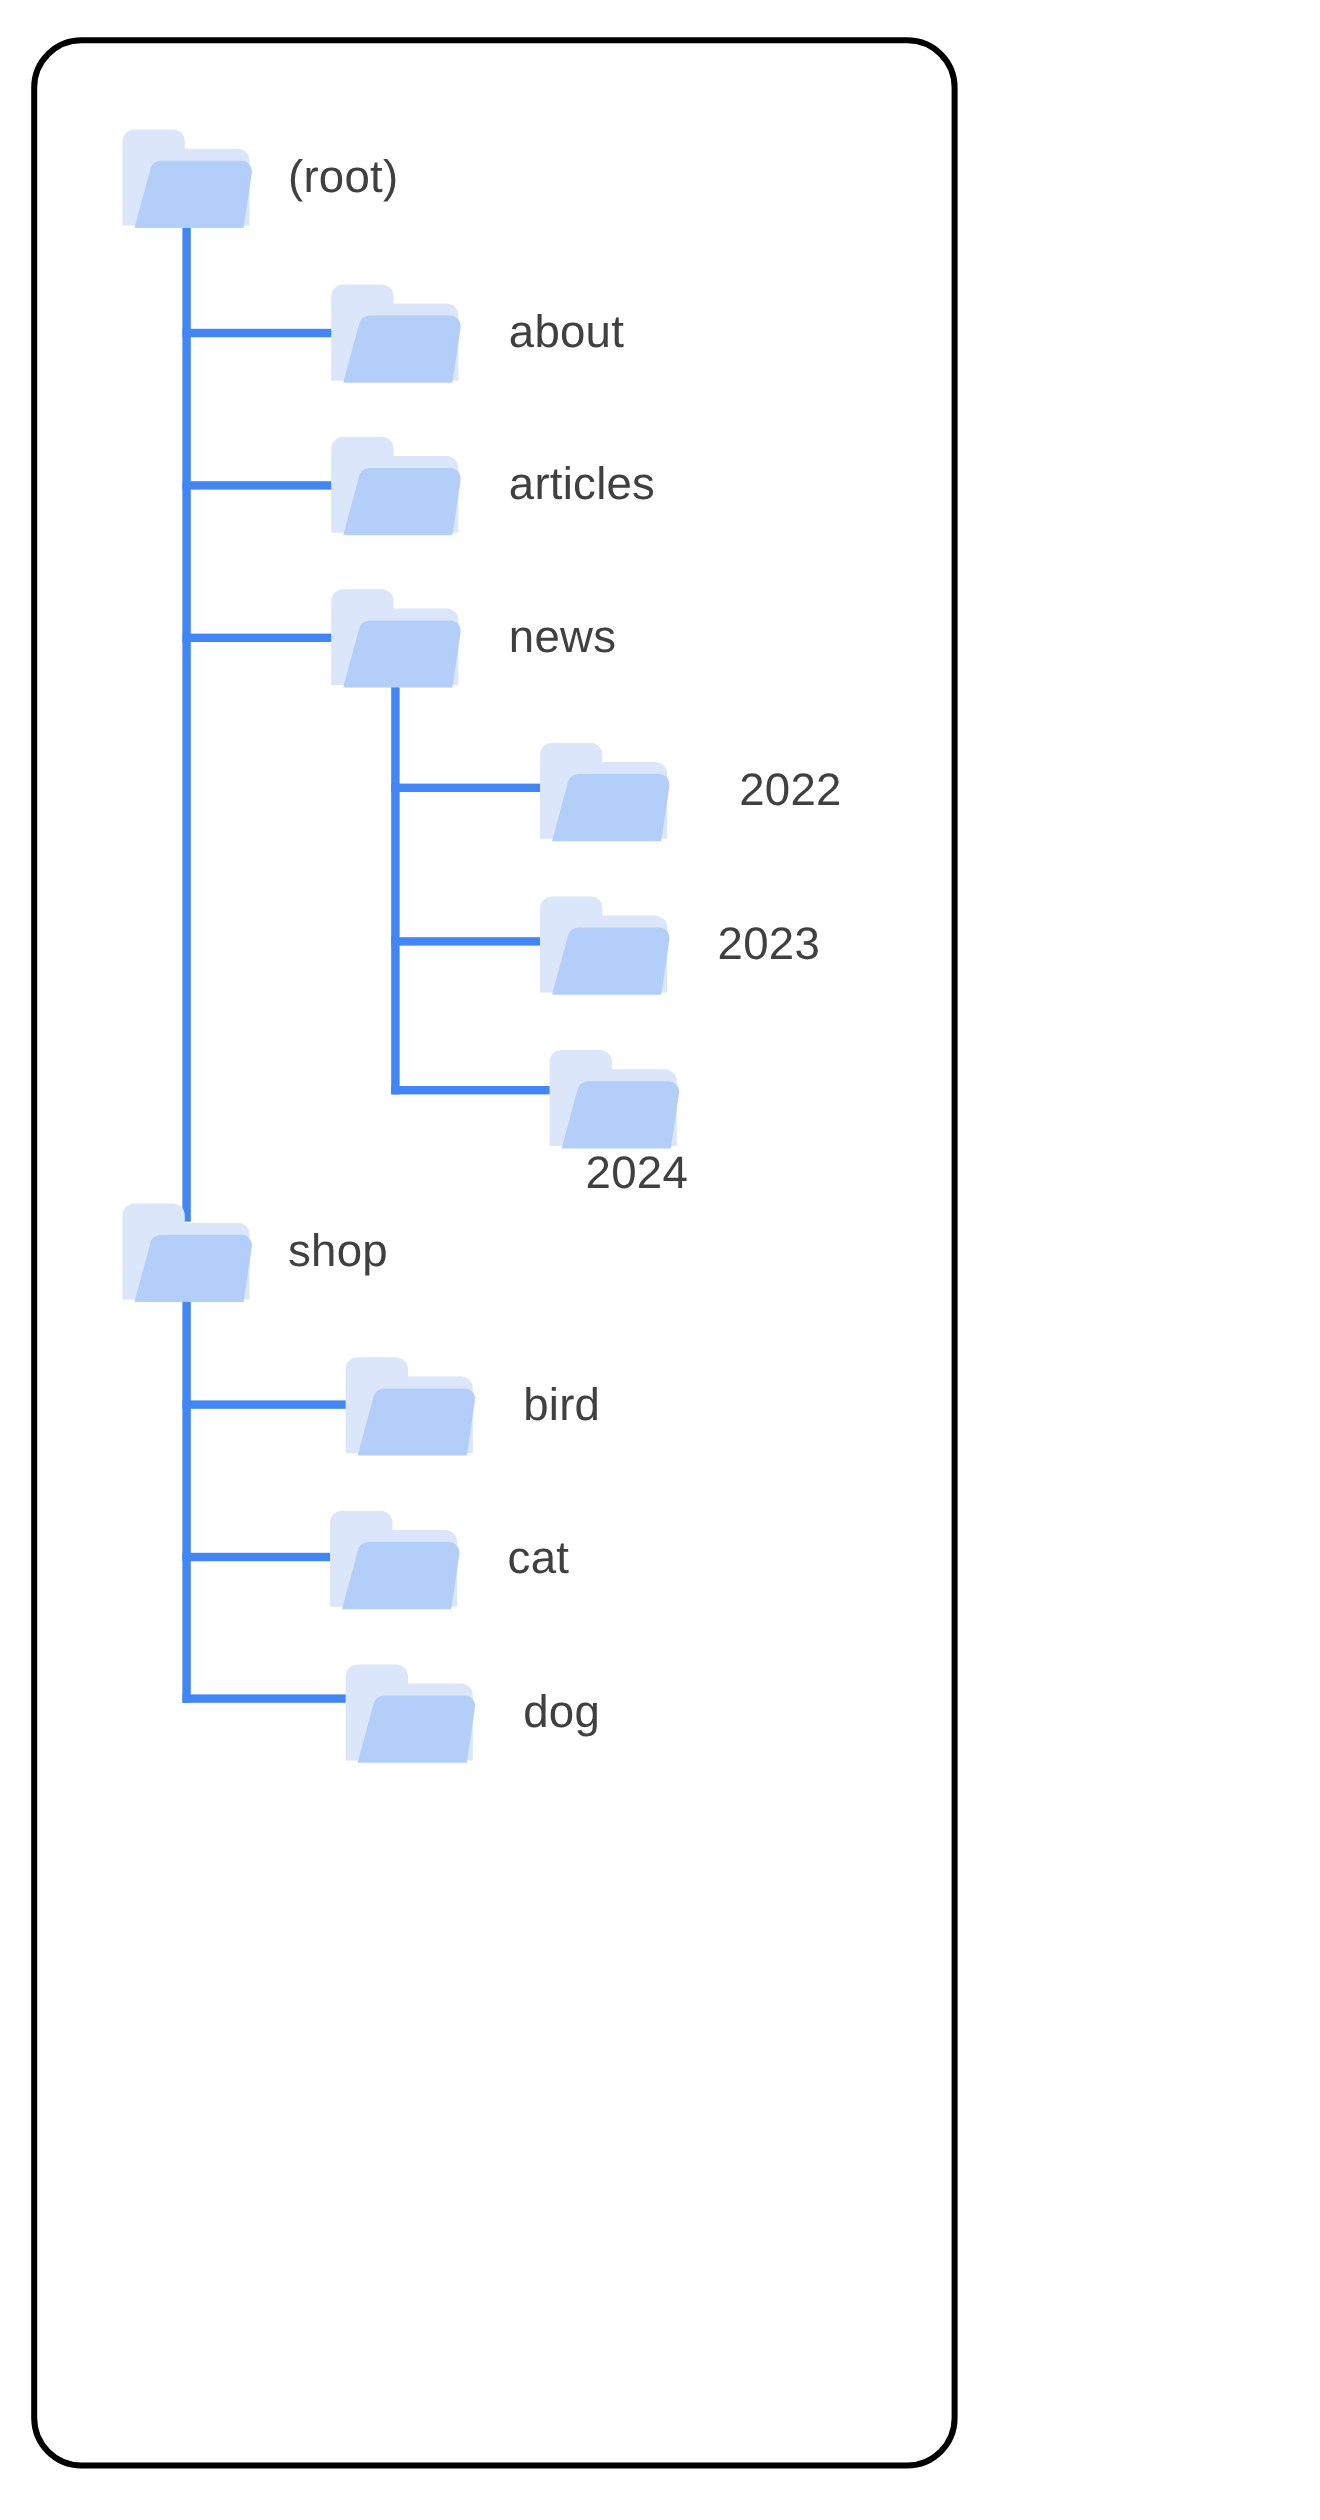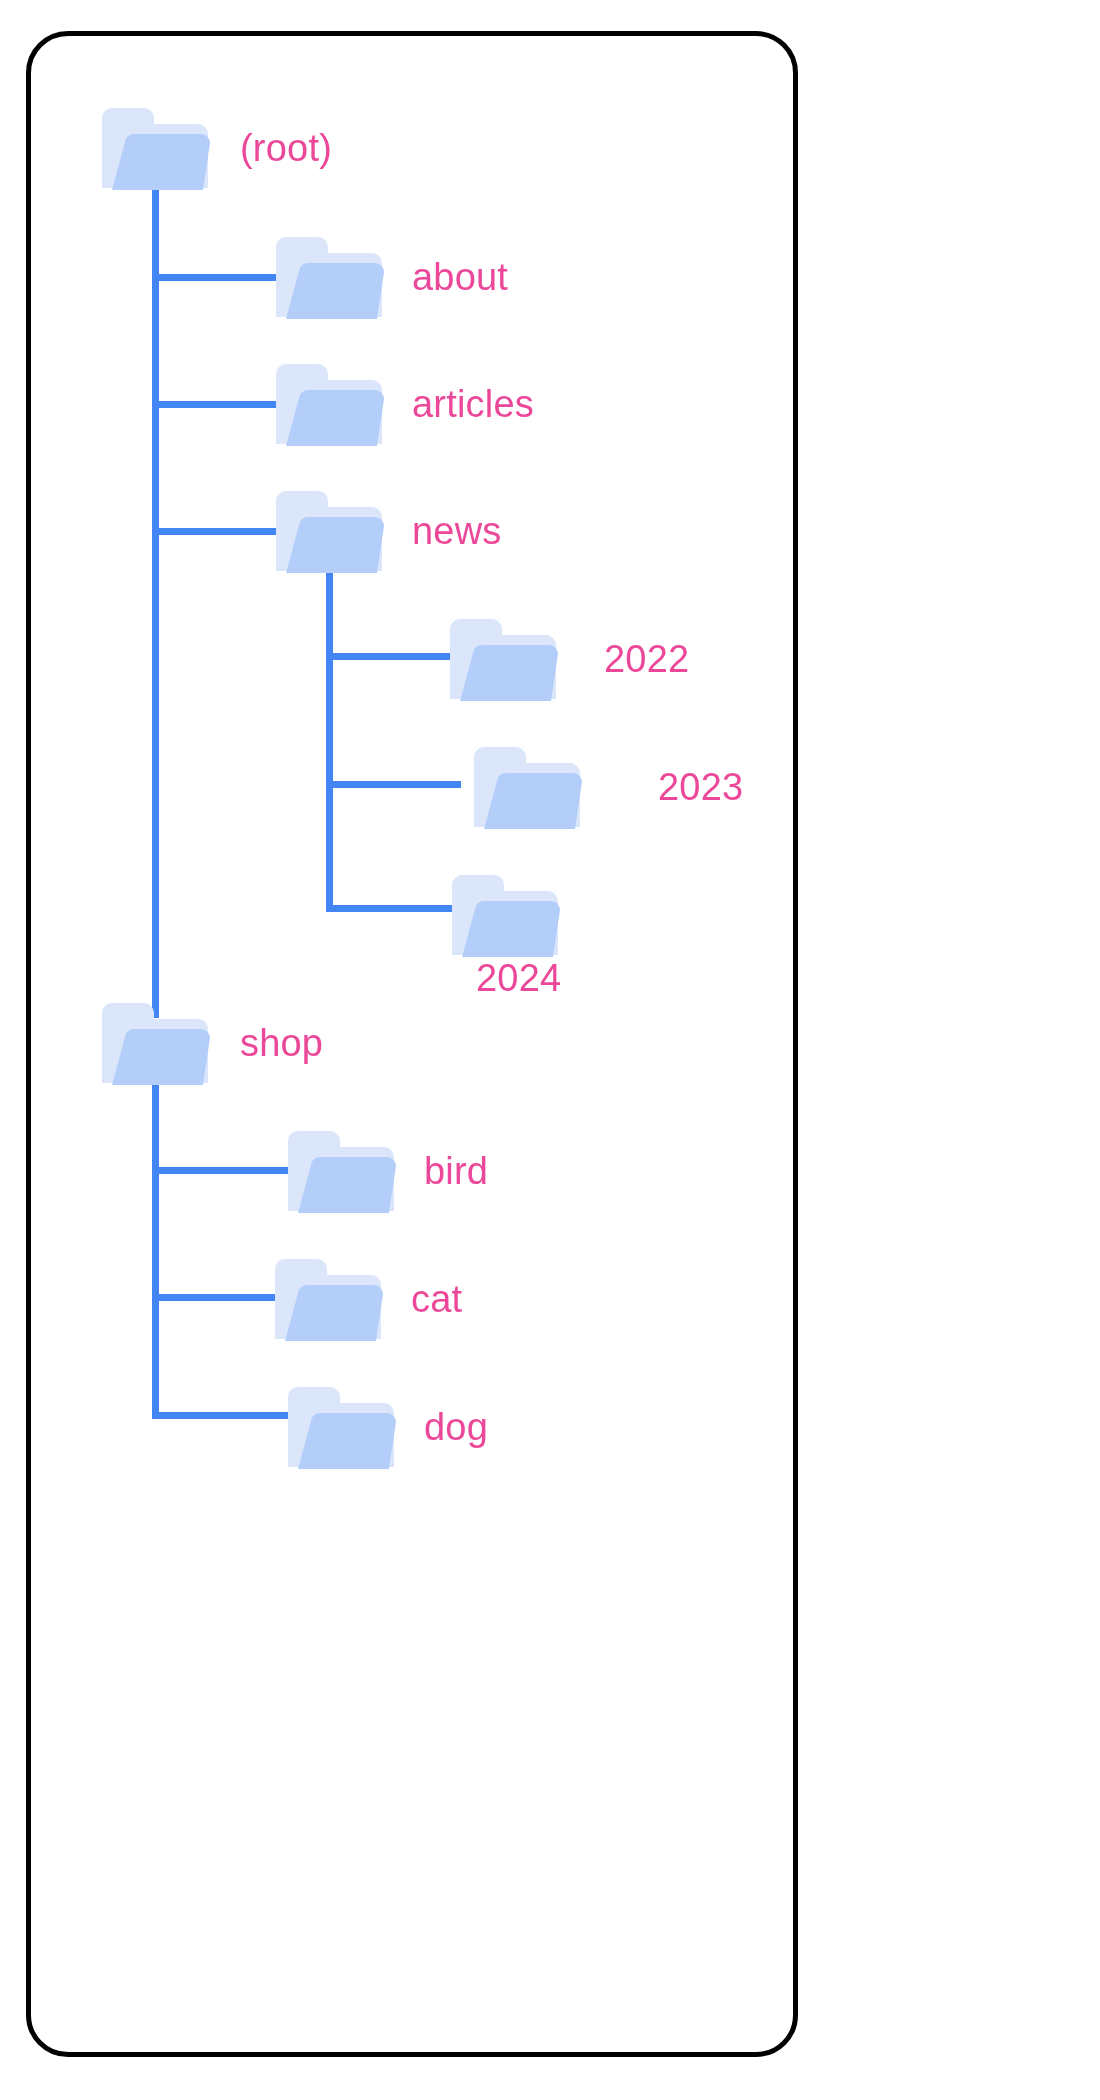--- a/index.html
+++ b/index.html
@@ -64,34 +64,34 @@
     left: 0; top: 0;
     width: 100%; height: 100%;
   }
   .folder .front {
     position: absolute;
     left: 0; top: 0;
     width: 100%; height: 100%;
   }
 
   .label {
-    color: #ec4899;
+    color: #404040;
     font-size: 38px;
     line-height: 1;
     letter-spacing: 0.2px;
     white-space: nowrap;
     font-weight: 400;
   }
 
   
   .folder.sz-lg { width: 110px; height: 88px; }
   .folder.sz-lg + .label { margin-left: 30px; }
 
   .folder.sz-md { width: 110px; height: 88px; }
-  .folder.sz-md + .label { margin-left: 28px; }
+  .folder.sz-md + .label { margin-left: 40px; }
 </style>
 </head>
 <body>
 
 <div id="stage">
 
   <div id="card"></div>
 
   <div id="tree">
 
@@ -173,21 +173,21 @@
       <svg class="back" viewBox="0 0 110 88" xmlns="http://www.w3.org/2000/svg">
         <path d="M2 14 A10 10 0 0 1 12 4 L44 4 A10 10 0 0 1 54 14 L54 20 L98 20 A10 10 0 0 1 108 30 L108 84 L2 84 Z" fill="#dbe6fb"></path>
       </svg>
       <svg class="front" viewBox="0 0 110 88" xmlns="http://www.w3.org/2000/svg">
         <path d="M25 38 A9 9 0 0 1 34 30 L101 30 A9 9 0 0 1 110 39 L103 86 L12 86 Z" fill="#b4cefa"></path>
       </svg>
     </div>
     <div class="label">2022</div>
   </div>
 
-  <div class="node" style="left:472px; top:743px;gap:48px;">
+  <div class="node" style="left:448px; top:743px;">
     <div class="folder sz-md">
       <svg class="back" viewBox="0 0 110 88" xmlns="http://www.w3.org/2000/svg">
         <path d="M2 14 A10 10 0 0 1 12 4 L44 4 A10 10 0 0 1 54 14 L54 20 L98 20 A10 10 0 0 1 108 30 L108 84 L2 84 Z" fill="#dbe6fb"></path>
       </svg>
       <svg class="front" viewBox="0 0 110 88" xmlns="http://www.w3.org/2000/svg">
         <path d="M25 38 A9 9 0 0 1 34 30 L101 30 A9 9 0 0 1 110 39 L103 86 L12 86 Z" fill="#b4cefa"></path>
       </svg>
     </div>
     <div class="label">2023</div>
   </div>

